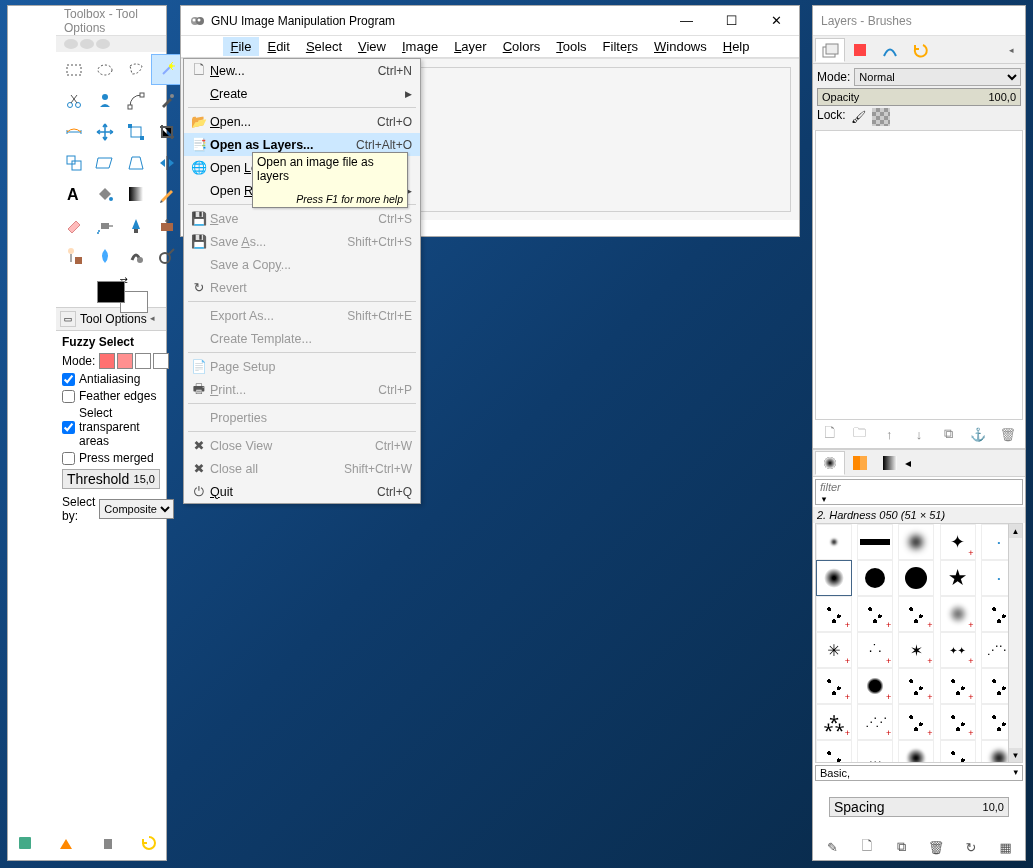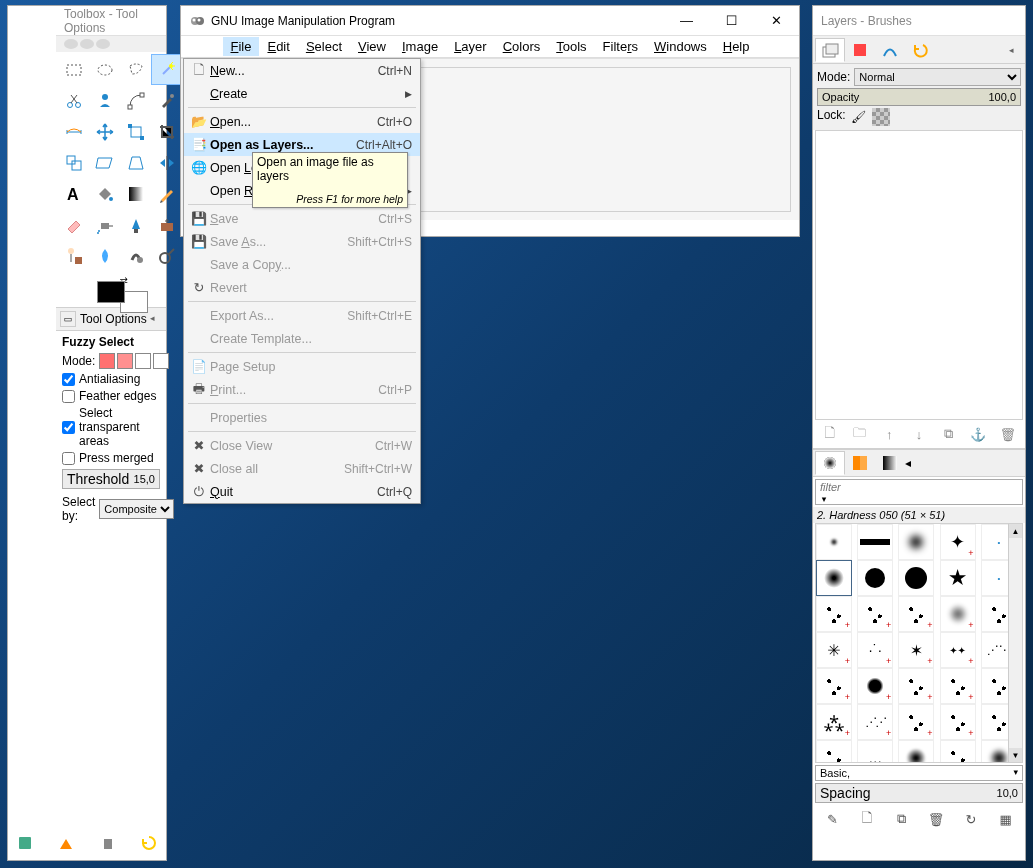--- a/index.html
+++ b/index.html
@@ -785,21 +785,21 @@
     <div class="brush-scroll">
       <div class="sarrow">▲</div>
       <div class="strack"></div>
       <div class="sarrow">▼</div>
     </div>
   </div>
   <div class="brush-preset-row">
     <span class="bplabel">Basic,</span>
     <span class="bparrow">▾</span>
   </div>
-  <div class="slider-row" style="margin:2px">
+  <div class="slider-row" style="margin:16px">
     <span class="slabel">Spacing</span>
     <span class="sval">10,0</span>
   </div>
   <div class="brush-bottom-btns">
     <div class="bbtn">✎</div>
     <div class="bbtn">🗋</div>
     <div class="bbtn">⧉</div>
     <div class="bbtn">🗑</div>
     <div class="bbtn">↻</div>
     <div class="bbtn">▦</div>

